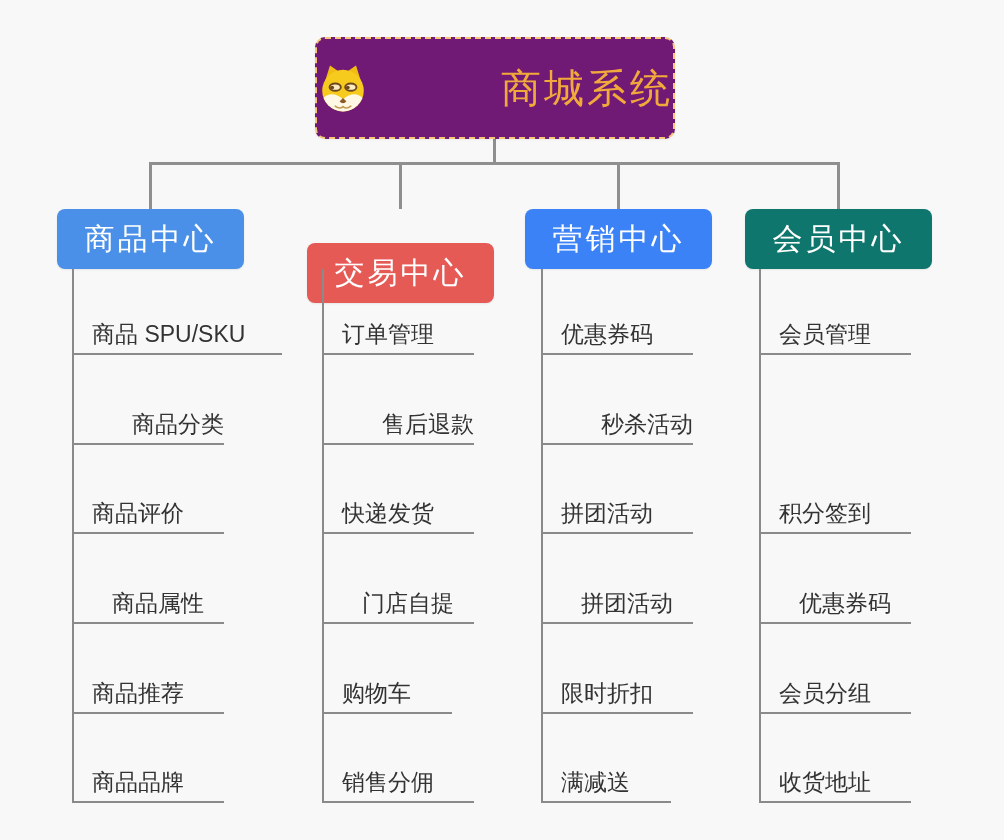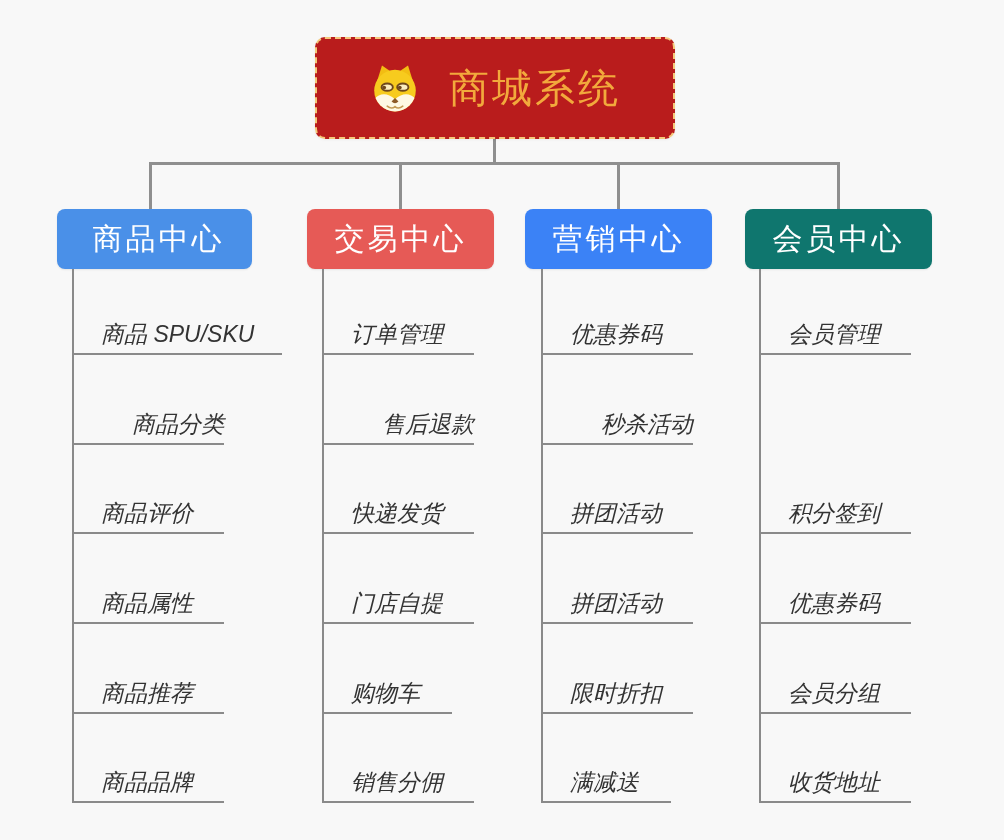--- a/index.html
+++ b/index.html
@@ -12,50 +12,50 @@
   
   .line { position:absolute; background:#8f8f8f; }
   .stub-root { left:493px; top:139px; width:3px; height:26px; }
   .h-main   { left:149px; top:162px; width:691px; height:3px; }
   .drop     { top:162px; width:3px; height:47px; }
   .d1 { left:149px; } .d2 { left:399px; } .d3 { left:617px; } .d4 { left:837px; }
 
   
   .root {
     position:absolute; left:315px; top:37px; width:360px; height:102px;
-    background:#b91c1c; border:2px dashed #f5c879; border-radius:10px;
-    box-sizing:border-box; display:flex; align-items:center; justify-content:center;
+    background:#701a75; border:2px dashed #f5c879; border-radius:10px;
+    box-sizing:border-box; display:flex; align-items:center; justify-content:space-between;
     gap:28px; box-shadow:0 1px 3px rgba(0,0,0,0.05);
   }
   .root-title { font-size:40px; letter-spacing:3px; white-space:nowrap; }
   .root-icon { width:52px; height:54px; display:block; }
 
   
   .branch {
     position:absolute; top:209px; width:187px; height:60px; border-radius:8px;
     display:flex; align-items:center; justify-content:center;
     color:#ffffff; font-size:30px; letter-spacing:3px; white-space:nowrap;
     box-shadow:0 1px 2px rgba(0,0,0,0.08);
   }
-  .b1 { left:57px;padding-left:8px; } .b2 { left:307px; } .b3 { left:525px; } .b4 { left:745px; }
+  .b1 { left:57px; } .b2 { left:307px;margin-top:34px; } .b3 { left:525px; } .b4 { left:745px; }
 
   
   .trunk { position:absolute; top:269px; width:2px; height:534px; background:#8a8a8a; }
   .c1 { left:72px; } .c2 { left:322px; } .c3 { left:541px; } .c4 { left:759px; }
 
   
   .leaf {
     position:absolute; width:152px; height:38px; box-sizing:border-box;
-    border-bottom:2px solid #8a8a8a; padding-left:29px; line-height:34px;
-    font-size:23px; color:#333333; white-space:nowrap;font-style:italic;
+    border-bottom:2px solid #8a8a8a; padding-left:20px; line-height:34px;
+    font-size:23px; color:#333333; white-space:nowrap;
   }
   .leaf.lg { width:210px; }
   .leaf.sm { width:130px; }
   .r1 { top:317px; } .r2 { top:407px;text-align:right; } .r3 { top:496px; }
-  .r4 { top:586px; } .r5 { top:676px; } .r6 { top:765px; }
+  .r4 { top:586px;text-align:center; } .r5 { top:676px; } .r6 { top:765px; }
 </style>
 </head>
 <body>
 
 <div class="canvas" style="background: rgb(248, 248, 248);">
 
   <div class="line stub-root"></div>
   <div class="line h-main"></div>
   <div class="line drop d1"></div>
   <div class="line drop d2"></div>

